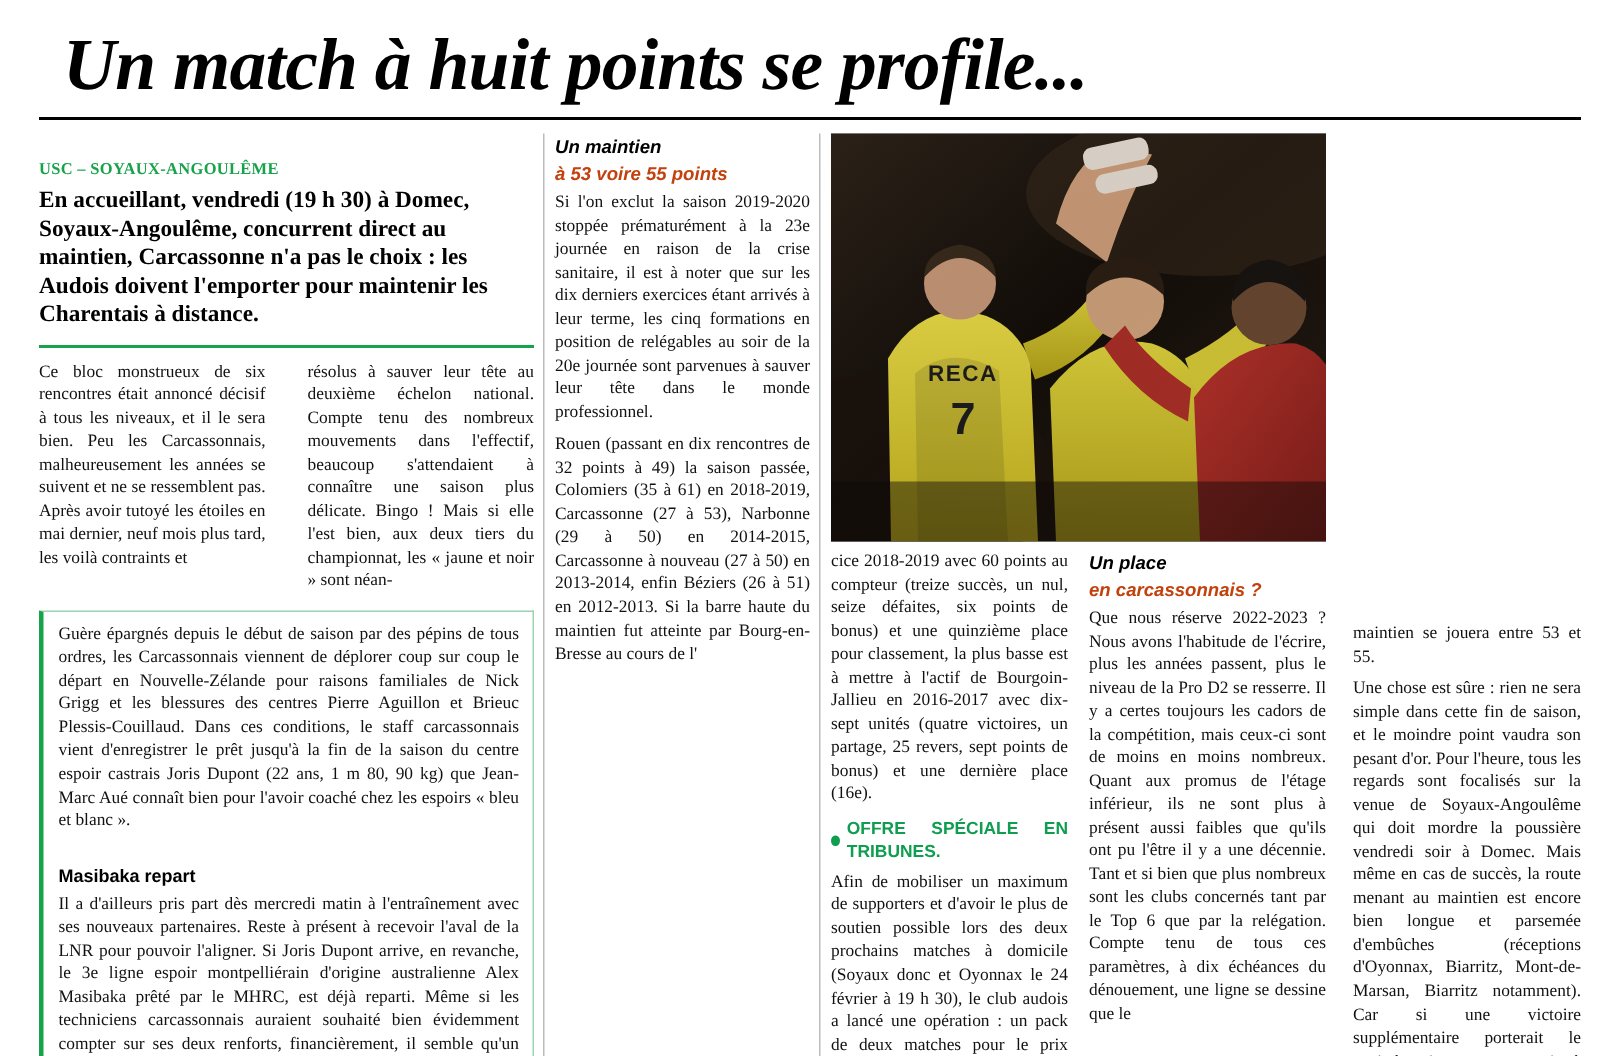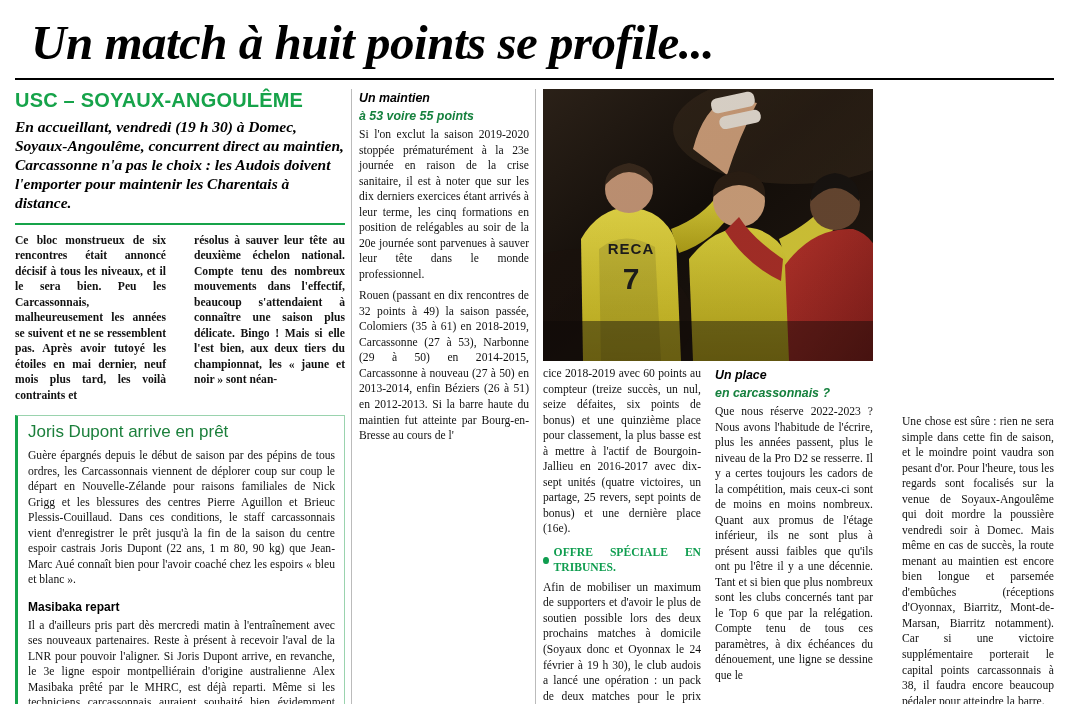--- a/index.html
+++ b/index.html
@@ -9,21 +9,21 @@
     height: 704px;
     background: #ffffff;
     font-family: "Liberation Serif", serif;
     color: #111;
     overflow: hidden;
   }
   .page {
     position: relative;
     width: 1080px;
     height: 620px;
-    padding: 14px 26px 8px 15px;
+    padding: 14px 26px 8px 26px;
   }
 
   
   .headline {
     font-family: "Liberation Serif", serif;
     font-weight: bold;
     font-style: italic;
     font-size: 49px;
     letter-spacing: -0.5px;
     line-height: 1.02;
@@ -46,29 +46,28 @@
   .col.c2, .col.c3 { }
   .vline {
     position: absolute;
     top: 0; bottom: 0;
     width: 1px;
     background: #bbb;
   }
 
   
   .kicker {
-    font-family: Liberation Sans, sans-serif;
-    font-weight: bold;
-    font-size: 20px;
+    font-family: Liberation Serif, serif;
+    font-weight: bold;
+    font-size: 11px;
     letter-spacing: 0.2px;
     color: #16a34a;
-    margin: 0 0 6px 0;
+    margin: 18px 0 6px 0;
   }
   .standfirst {
-    font-style: italic;
     font-weight: bold;
     font-size: 15.5px;
     line-height: 1.22;
     margin: 0 0 10px 0;
     color: #000;
   }
   .hr-green {
     border: 0;
     border-top: 2px solid #16a34a;
     margin: 6px 0 8px 0;
@@ -81,53 +80,52 @@
     text-align: justify;
     hyphens: auto;
     -webkit-hyphens: auto;
     color: #111;
   }
   .body p { margin: 0 0 6px 0; }
   .two-sub {
     display: grid;
     grid-template-columns: 1fr 1fr;
     column-gap: 28px;
-    font-weight: bold;
   }
 
   
   .subhead {
     font-family: "Liberation Sans", sans-serif;
     font-weight: bold;
     font-size: 12.4px;
     color: #000;
     margin: 2px 0 4px 0;
     font-style: italic;
   }
-  .subhead.green { color: #15803d; }
+  .subhead.green { color: #c2410c; }
 
   
   .boxed {
     border: 1px solid #9ad3ae;
     border-left: 3px solid #16a34a;
     padding: 7px 9px 6px 10px;
     margin-top: 6px;
   }
   .boxed-title {
     font-family: "Liberation Sans", sans-serif;
     font-size: 17px;
     color: #1b7f3b;
     margin: 0 0 6px 0;
     line-height: 1.1;
   }
   .boxed-sub {
     font-family: "Liberation Sans", sans-serif;
     font-weight: bold;
     font-size: 12px;
-    margin: 12px 0 4px 0;
+    margin: 22px 0 4px 0;
     color: #000;
   }
 
   
   .photo-wrap { margin: 0 0 5px 0; }
   .photo {
     position: relative;
     width: 100%;
     height: 272px;
     overflow: hidden;
@@ -152,21 +150,21 @@
     font-family: "Liberation Sans", sans-serif;
     font-size: 7.6px;
     color: #666;
     white-space: nowrap;
     letter-spacing: 0.3px;
     padding-top: 1px;
   }
 
   
   .offer-head {
-    font-family: Liberation Serif, serif;
+    font-family: Liberation Sans, sans-serif;
     font-weight: bold;
     font-size: 11.6px;
     color: #0f9d4f;
     margin: 8px 0 4px 0;
     display: flex;
     align-items: center;
     gap: 5px;
   }
   .bullet-dot {
     display: inline-block;
@@ -195,21 +193,20 @@
       <div class="kicker">USC – SOYAUX-ANGOULÊME</div>
       <div class="standfirst">En accueillant, vendredi (19 h 30) à Domec, Soyaux-Angoulême, concurrent direct au maintien, Carcassonne n'a pas le choix : les Audois doivent l'emporter pour maintenir les Charentais à distance.</div>
       <hr class="hr-green">
 
       <div class="body two-sub">
         <p>Ce bloc monstrueux de six rencontres était annoncé décisif à tous les niveaux, et il le sera bien. Peu les Carcassonnais, malheureusement les années se suivent et ne se ressemblent pas. Après avoir tutoyé les étoiles en mai dernier, neuf mois plus tard, les voilà contraints et</p>
         <p>résolus à sauver leur tête au deuxième échelon national. Compte tenu des nombreux mouvements dans l'effectif, beaucoup s'attendaient à connaître une saison plus délicate. Bingo ! Mais si elle l'est bien, aux deux tiers du championnat, les « jaune et noir » sont néan-</p>
       </div>
 
       <div class="boxed">
-        <div class="boxed-title">Joris Dupont arrive en prêt</div>
         <div class="body">
           <p>Guère épargnés depuis le début de saison par des pépins de tous ordres, les Carcassonnais viennent de déplorer coup sur coup le départ en Nouvelle-Zélande pour raisons familiales de Nick Grigg et les blessures des centres Pierre Aguillon et Brieuc Plessis-Couillaud. Dans ces conditions, le staff carcassonnais vient d'enregistrer le prêt jusqu'à la fin de la saison du centre espoir castrais Joris Dupont (22 ans, 1 m 80, 90 kg) que Jean-Marc Aué connaît bien pour l'avoir coaché chez les espoirs « bleu et blanc ».</p>
         </div>
         <div class="boxed-sub">Masibaka repart</div>
         <div class="body">
           <p>Il a d'ailleurs pris part dès mercredi matin à l'entraînement avec ses nouveaux partenaires. Reste à présent à recevoir l'aval de la LNR pour pouvoir l'aligner. Si Joris Dupont arrive, en revanche, le 3e ligne espoir montpelliérain d'origine australienne Alex Masibaka prêté par le MHRC, est déjà reparti. Même si les techniciens carcassonnais auraient souhaité bien évidemment compter sur ses deux renforts, financièrement, il semble qu'un choix devait être fait.</p>
         </div>
       </div>
     </div>
 
@@ -307,18 +304,19 @@
             <p>Que nous réserve 2022-2023 ? Nous avons l'habitude de l'écrire, plus les années passent, plus le niveau de la Pro D2 se resserre. Il y a certes toujours les cadors de la compétition, mais ceux-ci sont de moins en moins nombreux. Quant aux promus de l'étage inférieur, ils ne sont plus à présent aussi faibles que qu'ils ont pu l'être il y a une décennie. Tant et si bien que plus nombreux sont les clubs concernés tant par le Top 6 que par la relégation. Compte tenu de tous ces paramètres, à dix échéances du dénouement, une ligne se dessine que le</p>
           </div>
         </div>
       </div>
     </div>
 
   </div>
 
   <div style="position:absolute; right:26px; top:414px; width:152px;">
     <div class="body">
+      <p>maintien se jouera entre 53 et 55.</p>
       <p>Une chose est sûre : rien ne sera simple dans cette fin de saison, et le moindre point vaudra son pesant d'or. Pour l'heure, tous les regards sont focalisés sur la venue de Soyaux-Angoulême qui doit mordre la poussière vendredi soir à Domec. Mais même en cas de succès, la route menant au maintien est encore bien longue et parsemée d'embûches (réceptions d'Oyonnax, Biarritz, Mont-de-Marsan, Biarritz notamment). Car si une victoire supplémentaire porterait le capital points carcassonnais à 38, il faudra encore beaucoup pédaler pour atteindre la barre.</p>
     </div>
 
   </div>
 
 </div>
 
 </body></html>

